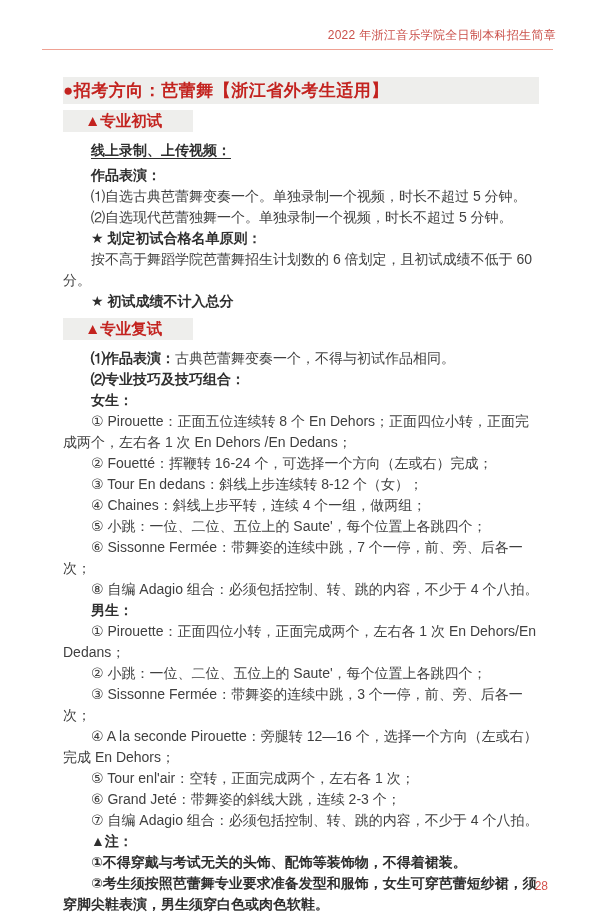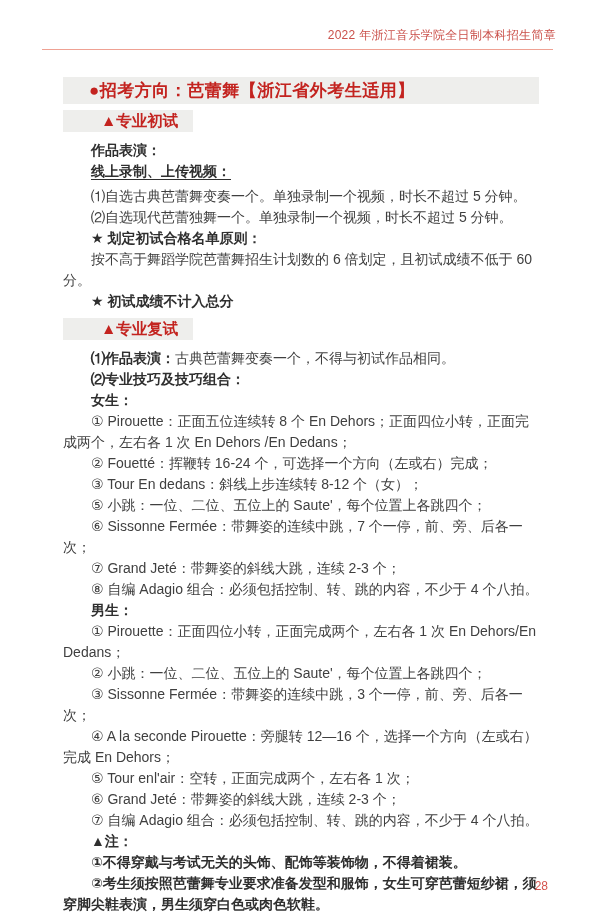--- a/index.html
+++ b/index.html
@@ -13,27 +13,27 @@
     font-size:12px; color:#ca4f49; letter-spacing:0.3px;
   }
   .header-rule {
     position:absolute; top:49px; left:42px; width:511px; height:1px;
     background:#efa193;
   }
   .content { position:absolute; top:77px; left:63px; width:476px; }
   .main-title {
     background:#eeeeec; color:#c3231f; font-weight:bold;
     font-size:17px; line-height:27px; height:27px;
-    padding-left:26px; letter-spacing:0.5px; white-space:nowrap;
+    letter-spacing:0.5px; white-space:nowrap;
   }
   .section-bar {
     background:#eeeeec; color:#c3231f; font-weight:bold;
     font-size:15.5px; line-height:16px;
     width:130px; box-sizing:border-box;
-    padding:3px 0 3px 38px; margin:6px 0 8px 0; white-space:nowrap;
+    padding:3px 0 3px 22px; margin:6px 0 8px 0; white-space:nowrap;
   }
   .content p {
     margin:0; font-size:14px; line-height:21px; color:#3f3f3f;
     text-indent:2em; text-align:left;
   }
   .bold { font-weight:bold; color:#2f2f2f; }
   p.bold { color:#2f2f2f; }
   .u { text-decoration:underline; text-underline-offset:3px; }
   .mb4 { margin-bottom:4px !important; }
   .footer-page-number {
@@ -48,40 +48,40 @@
 
   <div class="page-header-text">2022 年浙江音乐学院全日制本科招生简章</div>
   <div class="header-rule"></div>
 
   <div class="content">
 
     <div class="main-title">●招考方向：芭蕾舞【浙江省外考生适用】</div>
 
     <div class="section-bar">▲专业初试</div>
 
+    <p class="bold u mb4">线上录制、上传视频：</p>
     <p class="bold">作品表演：</p>
-    <p class="bold u mb4">线上录制、上传视频：</p>
     <p>⑴自选古典芭蕾舞变奏一个。单独录制一个视频，时长不超过 5 分钟。</p>
     <p>⑵自选现代芭蕾独舞一个。单独录制一个视频，时长不超过 5 分钟。</p>
     <p class="bold">★ 划定初试合格名单原则：</p>
     <p>按不高于舞蹈学院芭蕾舞招生计划数的 6 倍划定，且初试成绩不低于 60 分。</p>
     <p class="bold">★ 初试成绩不计入总分</p>
 
     <div class="section-bar">▲专业复试</div>
 
     <p><span class="bold">⑴作品表演：</span><span>古典芭蕾舞变奏一个，不得与初试作品相同。</span></p>
     <p class="bold">⑵专业技巧及技巧组合：</p>
 
     <p class="bold">女生：</p>
     <p>① Pirouette：正面五位连续转 8 个 En Dehors；正面四位小转，正面完成两个，左右各 1 次 En Dehors /En Dedans；</p>
     <p>② Fouetté：挥鞭转 16-24 个，可选择一个方向（左或右）完成；</p>
     <p>③ Tour En dedans：斜线上步连续转 8-12 个（女）；</p>
+    <p>④ Chaines：斜线上步平转，连续 4 个一组，做两组；</p>
     <p>⑤ 小跳：一位、二位、五位上的 Saute'，每个位置上各跳四个；</p>
     <p>⑥ Sissonne Fermée：带舞姿的连续中跳，7 个一停，前、旁、后各一次；</p>
-    <p>⑦ Grand Jeté：带舞姿的斜线大跳，连续 2-3 个；</p>
     <p>⑧ 自编 Adagio 组合：必须包括控制、转、跳的内容，不少于 4 个八拍。</p>
 
     <p class="bold">男生：</p>
     <p>① Pirouette：正面四位小转，正面完成两个，左右各 1 次 En Dehors/En Dedans；</p>
     <p>② 小跳：一位、二位、五位上的 Saute'，每个位置上各跳四个；</p>
     <p>③ Sissonne Fermée：带舞姿的连续中跳，3 个一停，前、旁、后各一次；</p>
     <p>④ A la seconde Pirouette：旁腿转 12—16 个，选择一个方向（左或右）完成 En Dehors；</p>
     <p>⑤ Tour enl'air：空转，正面完成两个，左右各 1 次；</p>
     <p>⑥ Grand Jeté：带舞姿的斜线大跳，连续 2-3 个；</p>
     <p>⑦ 自编 Adagio 组合：必须包括控制、转、跳的内容，不少于 4 个八拍。</p>

